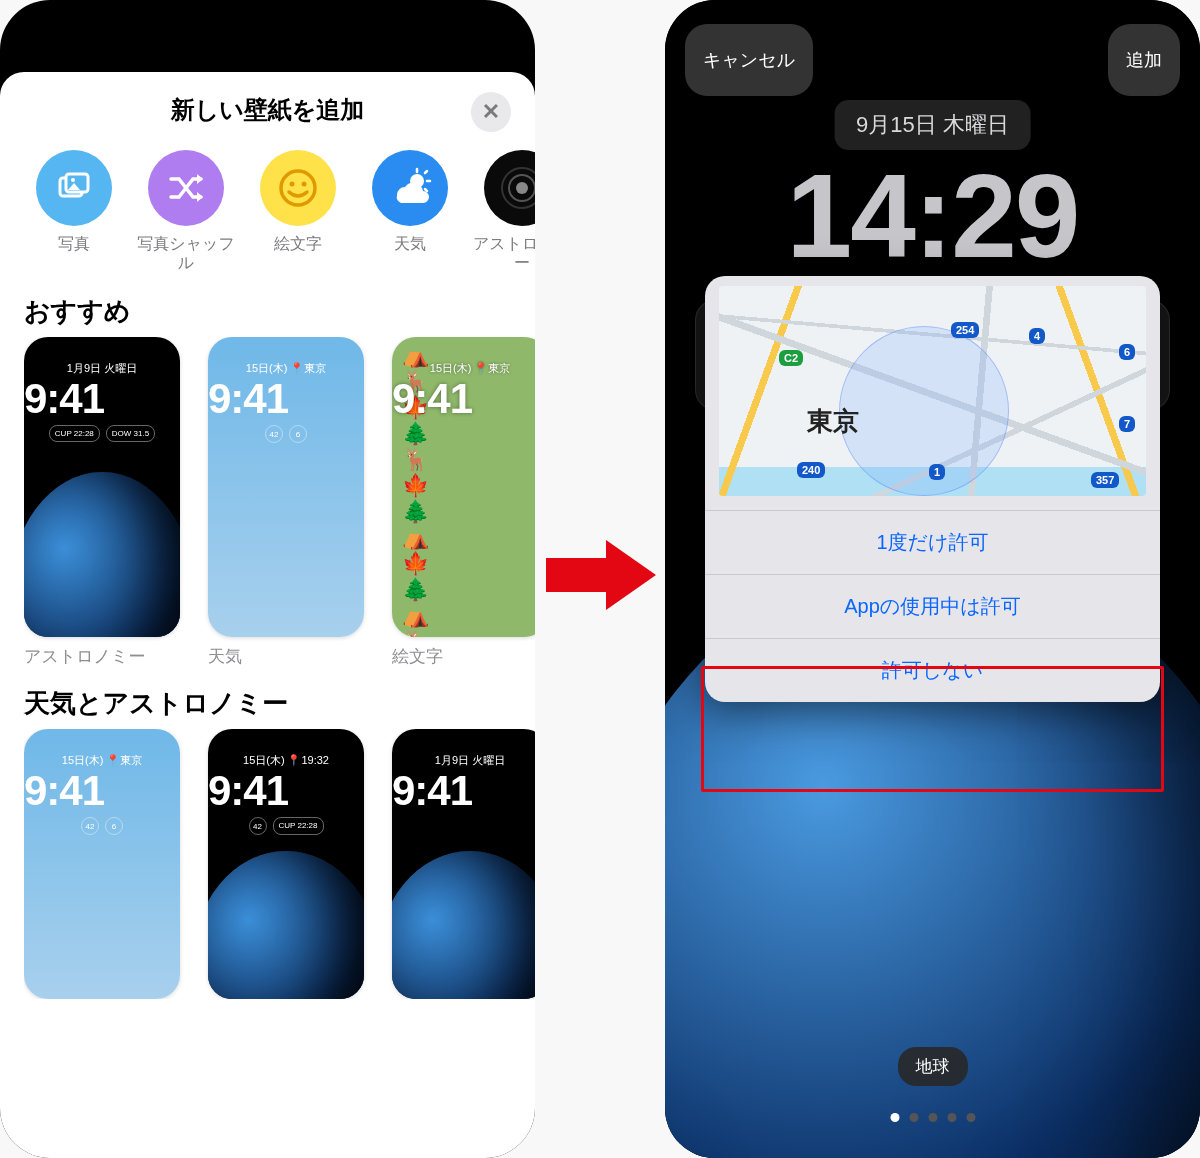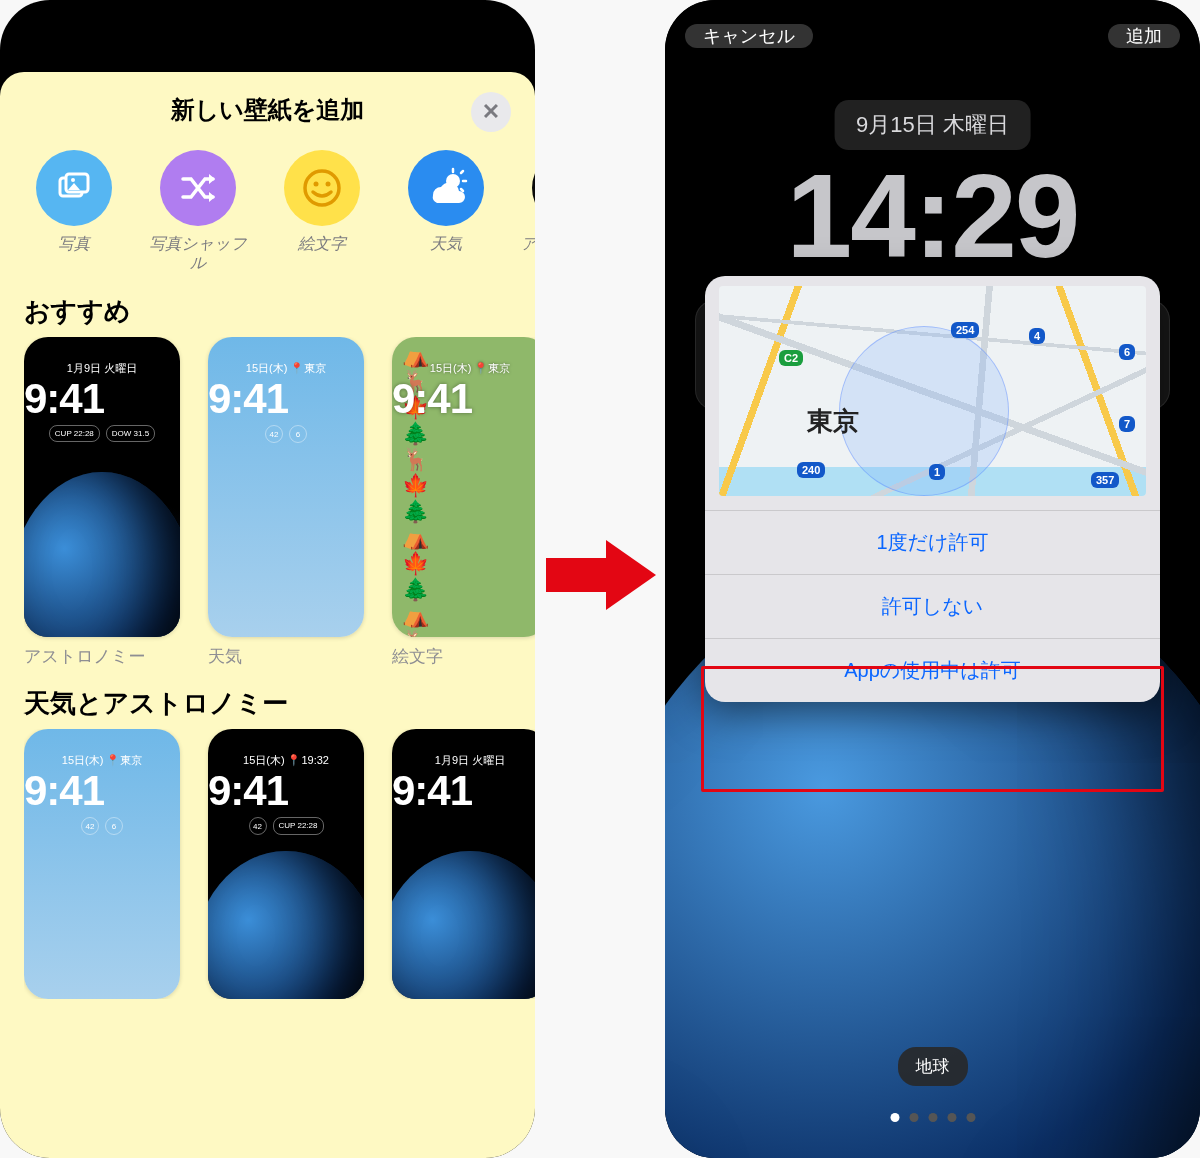--- a/index.html
+++ b/index.html
@@ -24,32 +24,32 @@
   .arrow-body { position: absolute; left: 0; top: 18px; width: 70px; height: 34px; background: #e30613; }
   .arrow-head {
     position: absolute; left: 60px; top: 0; width: 0; height: 0;
     border-top: 35px solid transparent; border-bottom: 35px solid transparent;
     border-left: 50px solid #e30613;
   }
 
   
   .sheet {
     position: absolute; left: 0; right: 0; bottom: 0; top: 72px;
-    background: #fef9c3; border-radius: 24px 24px 0 0;
+    background: #ffffff; border-radius: 24px 24px 0 0;
     padding: 22px 0 0 0; overflow: hidden;
   }
   .sheet-header { display: flex; align-items: center; justify-content: center; position: relative; padding: 0 24px 14px; }
   .sheet-title { font-size: 24px; font-weight: 600; }
   .close-btn {
     position: absolute; right: 24px; top: -2px; width: 40px; height: 40px;
     border-radius: 50%; background: #e9e9ec; display: flex; align-items: center; justify-content: center;
     color: #7a7a80; font-size: 22px; font-weight: 700;
   }
 
-  .cat-row { display: flex; gap: 20px; padding: 10px 0 4px 22px; overflow: hidden; font-style: italic; }
+  .cat-row { display: flex; gap: 8px; padding: 10px 0 4px 22px; overflow: hidden; }
   .cat { width: 104px; display: flex; flex-direction: column; align-items: center; gap: 8px; flex-shrink: 0; }
   .cat .bubble { width: 76px; height: 76px; border-radius: 50%; display: flex; align-items: center; justify-content: center; }
   .cat .label { font-size: 16px; color: #7b7b80; text-align: center; line-height: 1.2; }
   .b-photo { background:#56b6f2; } .b-shuffle{background:#b07df0;} .b-emoji{background:#ffe14a;}
   .b-weather{background:#2a8cf0;} .b-astro{background:#0a0a0a;}
 
   .sec { padding: 18px 0 0 24px; }
   .sec-title { font-size: 26px; font-weight: 700; margin-bottom: 8px; }
   .sec-sub { font-size: 17px; color: #8e8e93; margin: -2px 0 10px; }
   .card-row { display: flex; gap: 28px; overflow: hidden; }
@@ -75,21 +75,21 @@
 
   
   .editor-bg {
     position: absolute; inset: 0;
     background: radial-gradient(circle at 50% 115%, #1a4a8a 0%, #000 40%);
   }
   .earth-big{position:absolute;left:-18%;top:48%;width:136%;height:80%;border-radius:50%;
     background: radial-gradient(circle at 35% 25%, #4a9ae0 0%, #0b2f66 50%, #000 100%);
     box-shadow: inset -80px -80px 160px rgba(0,0,0,.95);}
   .topbar{position:absolute;top:24px;left:20px;right:20px;display:flex;justify-content:space-between;}
-  .pill{background:rgba(60,60,60,.85);color:#fff;font-size:18px;font-weight:500;padding:0 18px;border-radius:22px;}
+  .pill{background:rgba(60,60,60,.85);color:#fff;font-size:18px;font-weight:500;padding:24px 18px;border-radius:22px;}
   .date-badge{position:absolute;top:100px;left:50%;transform:translateX(-50%);
     background:rgba(60,60,60,.55);border-radius:14px;padding:10px 22px;color:#d9d9dc;font-size:22px;font-weight:500;}
   .time-big{position:absolute;top:148px;left:0;right:0;text-align:center;color:#c6c6ca;font-size:118px;font-weight:700;letter-spacing:-2px;}
   .widget-box{position:absolute;top:300px;left:30px;right:30px;height:110px;border-radius:20px;
     background:rgba(60,60,60,.4); border:1px solid rgba(255,255,255,.1);}
   .wb-nums{position:absolute;right:14px;top:16px;font-size:16px;color:#cfcfd2;line-height:1.4;text-align:right;font-variant-numeric:tabular-nums;}
   .bottom-lbl{position:absolute;bottom:72px;left:50%;transform:translateX(-50%);
     background:rgba(40,40,40,.9);color:#fff;font-size:17px;padding:8px 18px;border-radius:18px;}
   .dots{position:absolute;bottom:36px;left:50%;transform:translateX(-50%);display:flex;gap:10px;}
   .dot{width:9px;height:9px;border-radius:50%;background:#555;}
@@ -307,18 +307,18 @@
       <div class="route-badge rb-blue" style="left:200px;top:36px;margin-left:32px;">254</div>
       <div class="route-badge rb-blue" style="left:310px;top:42px;">4</div>
       <div class="route-badge rb-blue" style="left:400px;top:58px;">6</div>
       <div class="route-badge rb-blue" style="left:78px;top:176px;">240</div>
       <div class="route-badge rb-blue" style="left:210px;top:178px;">1</div>
       <div class="route-badge rb-blue" style="left:400px;top:130px;">7</div>
       <div class="route-badge rb-blue" style="left:372px;top:186px;">357</div>
     </div>
     <div class="alert-btns">
       <div class="alert-btn">1度だけ許可</div>
+      <div class="alert-btn">Appの使用中は許可</div>
       <div class="alert-btn">許可しない</div>
-      <div class="alert-btn">Appの使用中は許可</div>
     </div>
   </div>
   <div class="highlight-box"></div>
 </div>
 
 </body></html>

